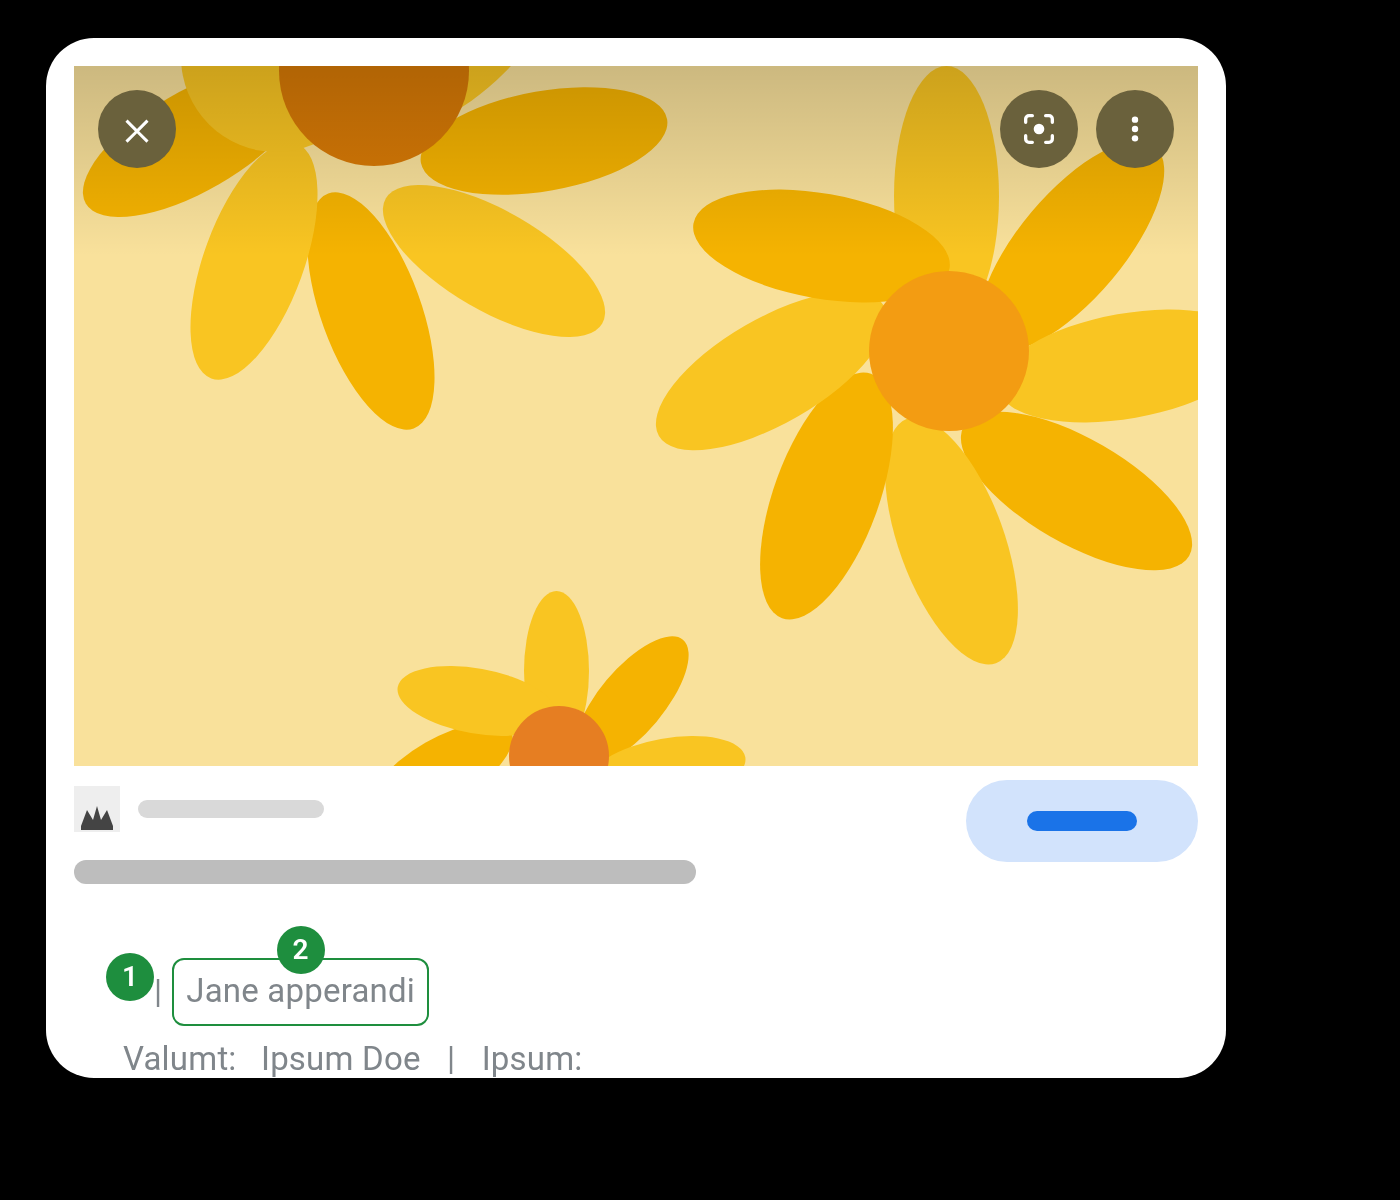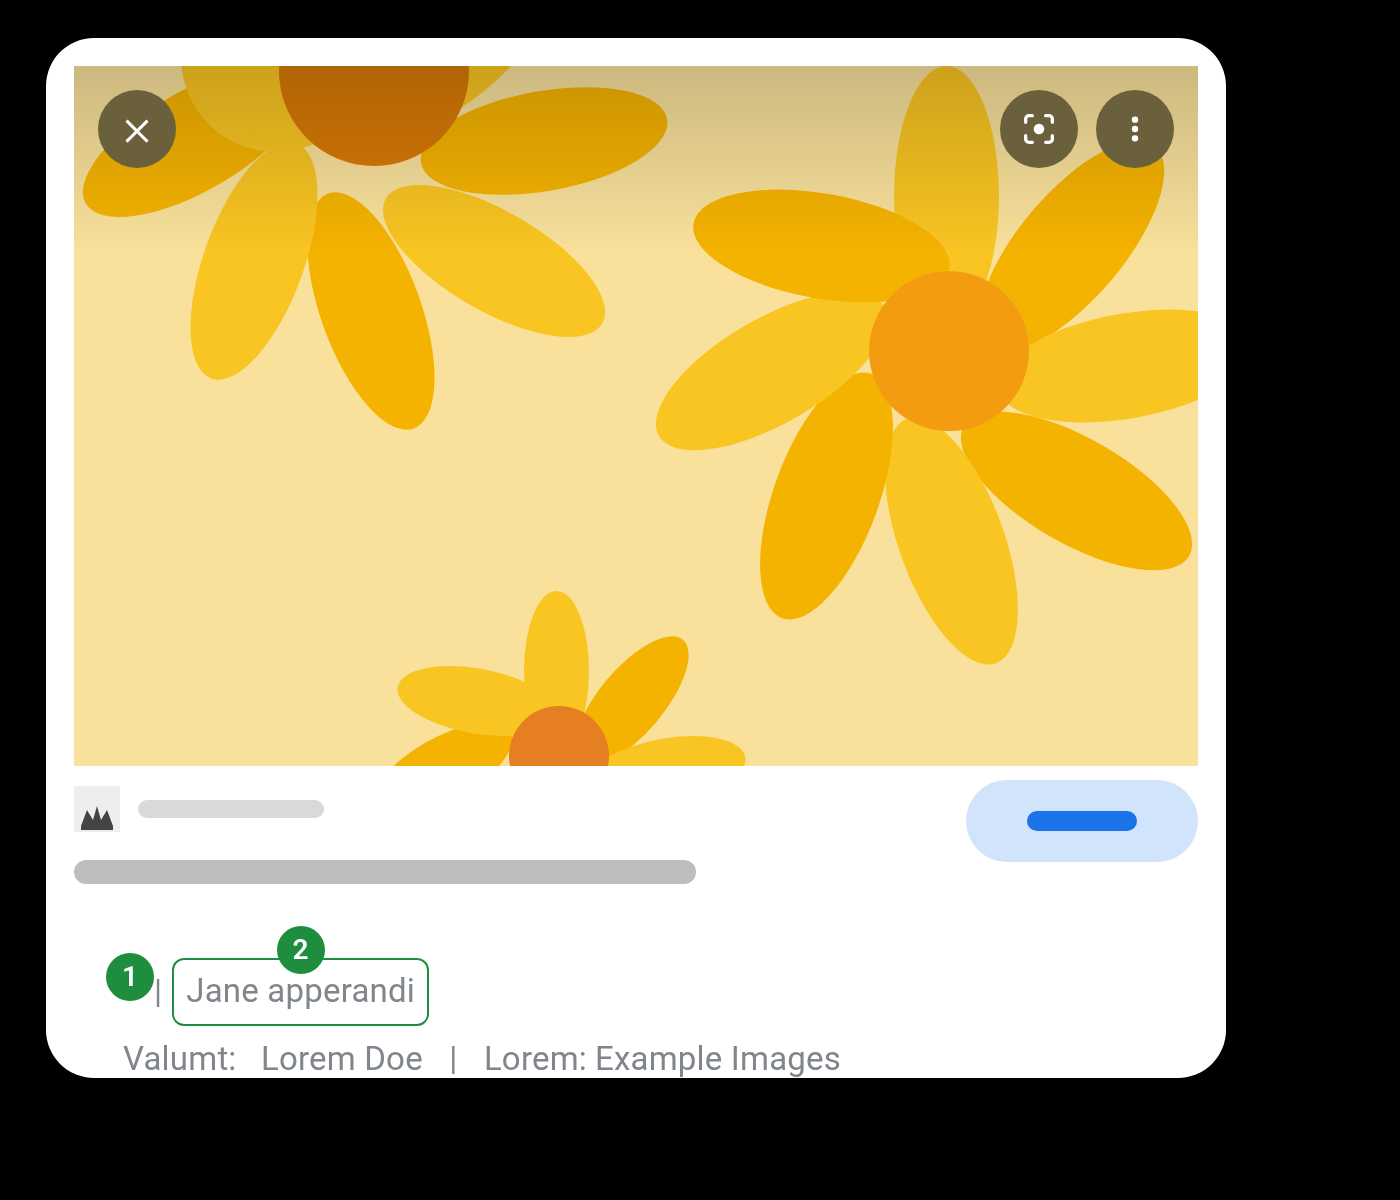--- a/index.html
+++ b/index.html
@@ -202,22 +202,21 @@
       </span>
       <span class="sep">|</span>
       <span class="hl">
         <span class="badge">2</span>
         <span>Jane apperandi</span>
       </span>
     </div>
     <div class="line" style="margin-top:6px;margin-left:7px;">
       <span>Valumt:</span>
       <span>&nbsp;</span>
-      <span>Lorem Doe</span>
+      <span>Ipsum Doe</span>
       <span>&nbsp;</span>
       <span class="sep">|</span>
       <span>&nbsp;</span>
-      <span>Lorem:</span>
-      <span>Example Images</span>
+      <span>Ipsum:</span>
     </div>
   </div>
 
 </div>
 
 </body></html>

